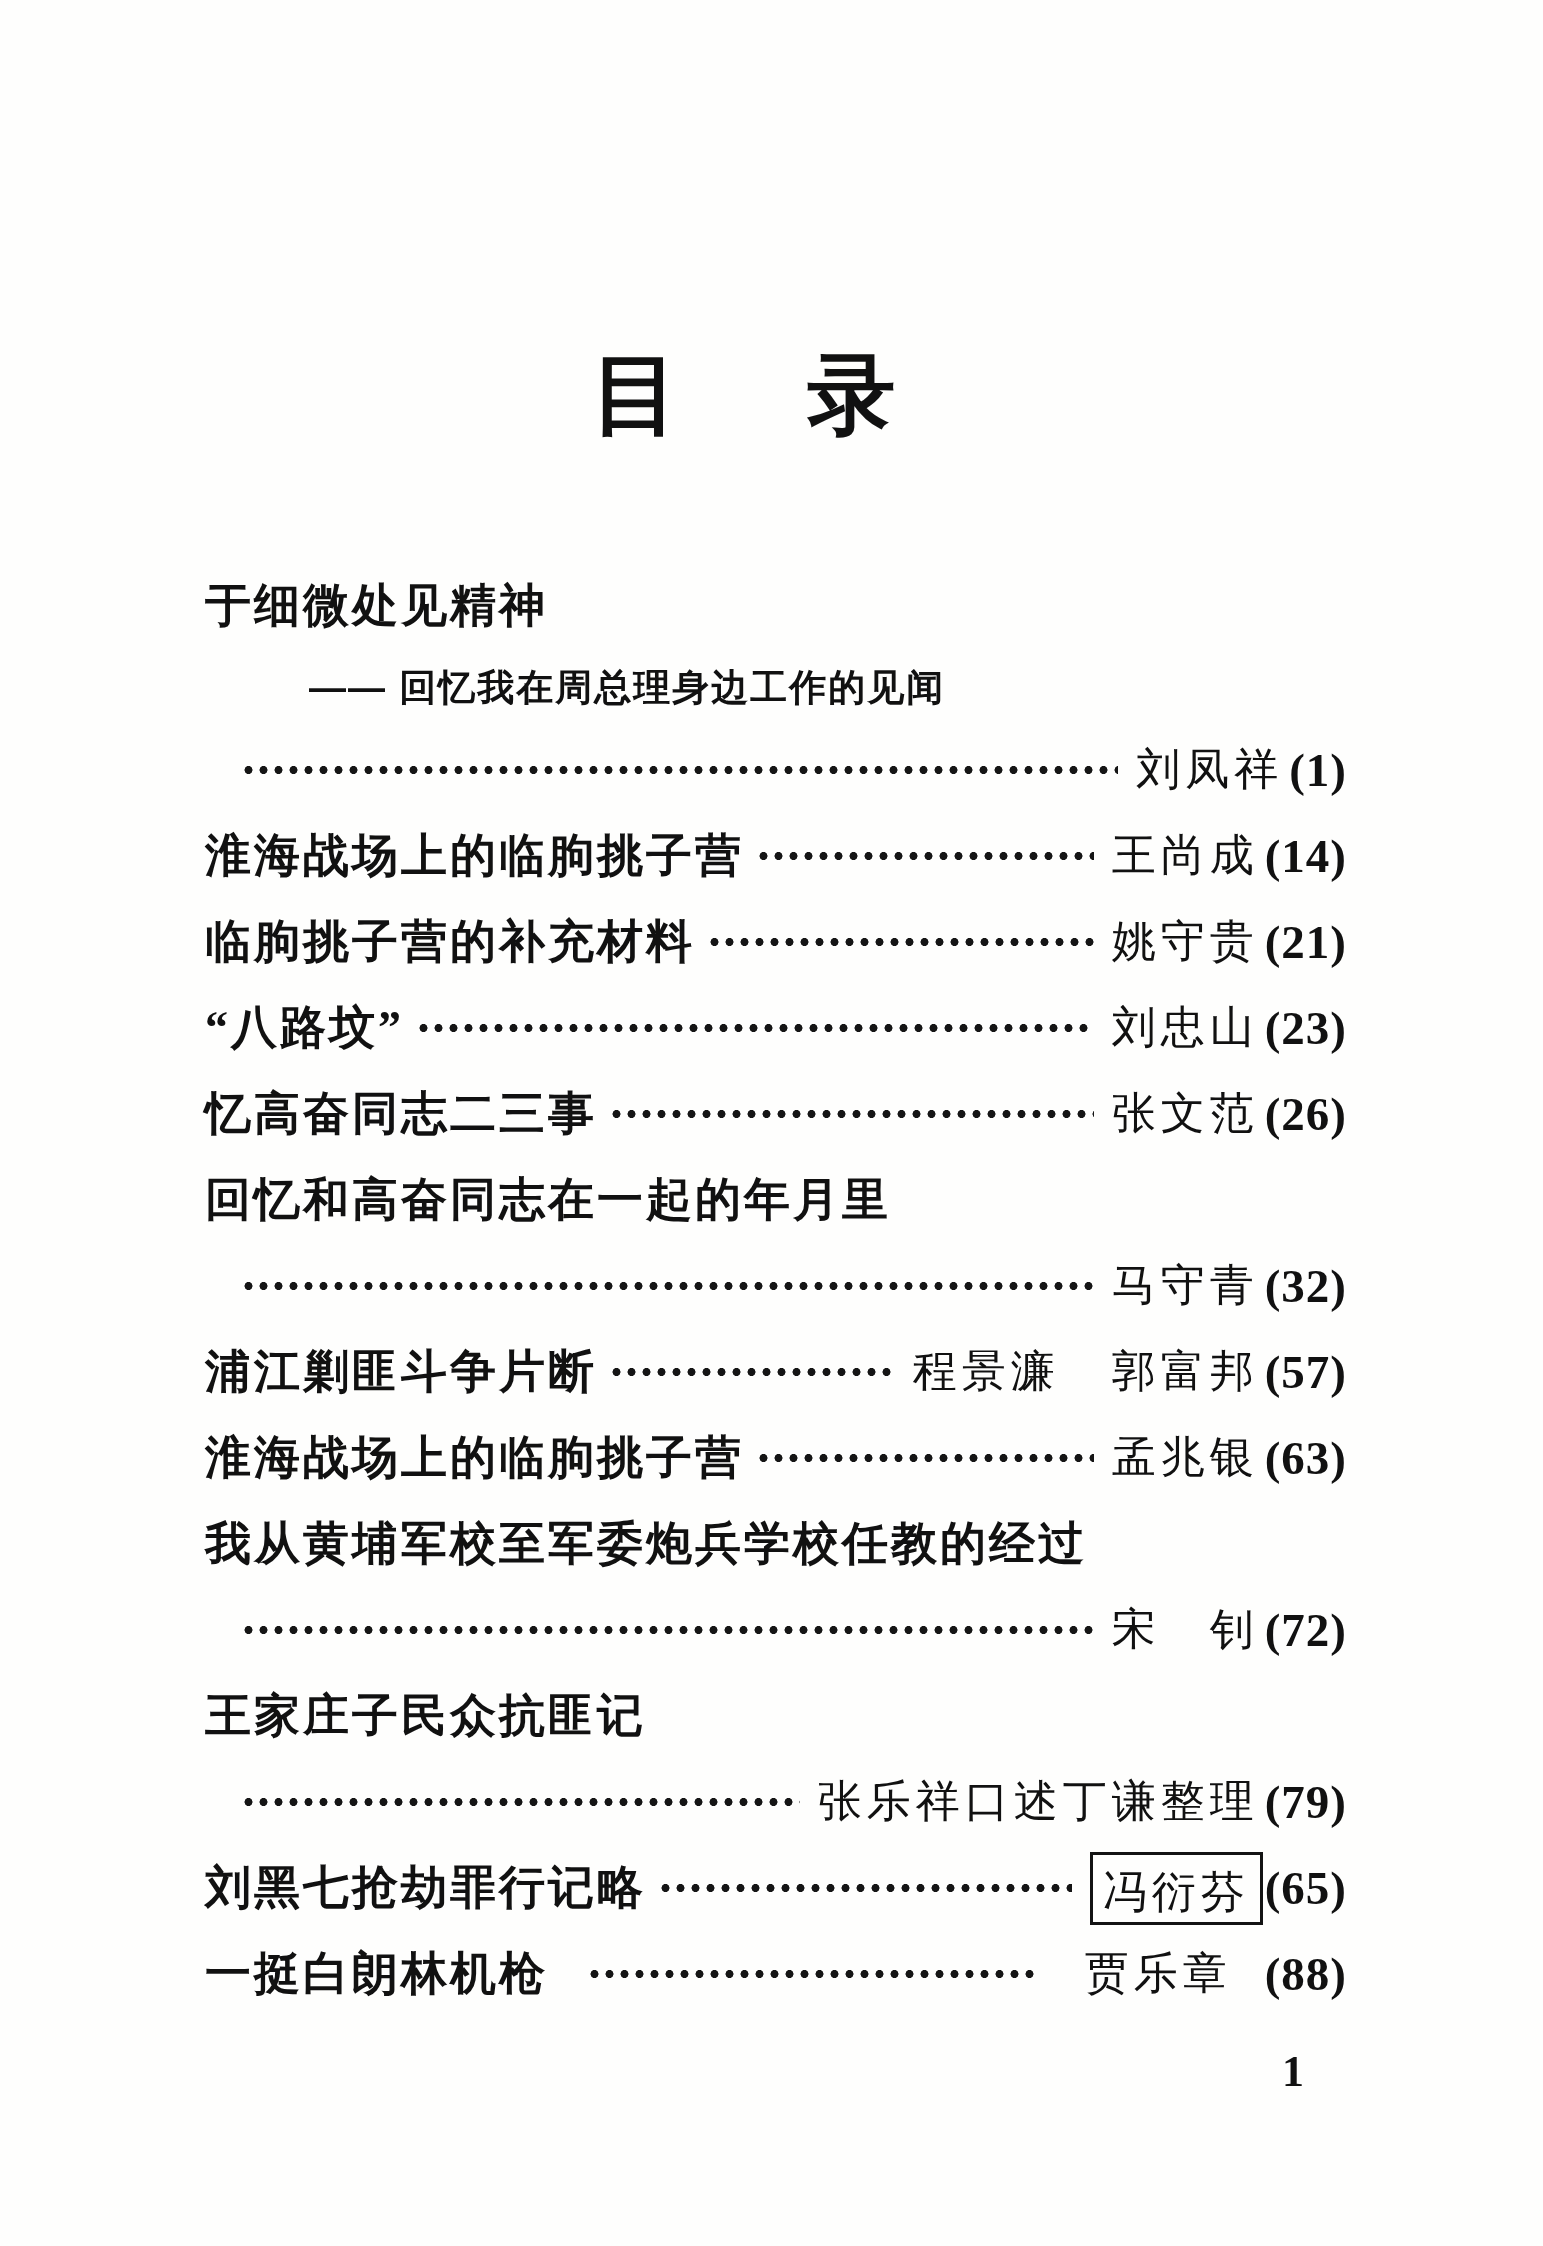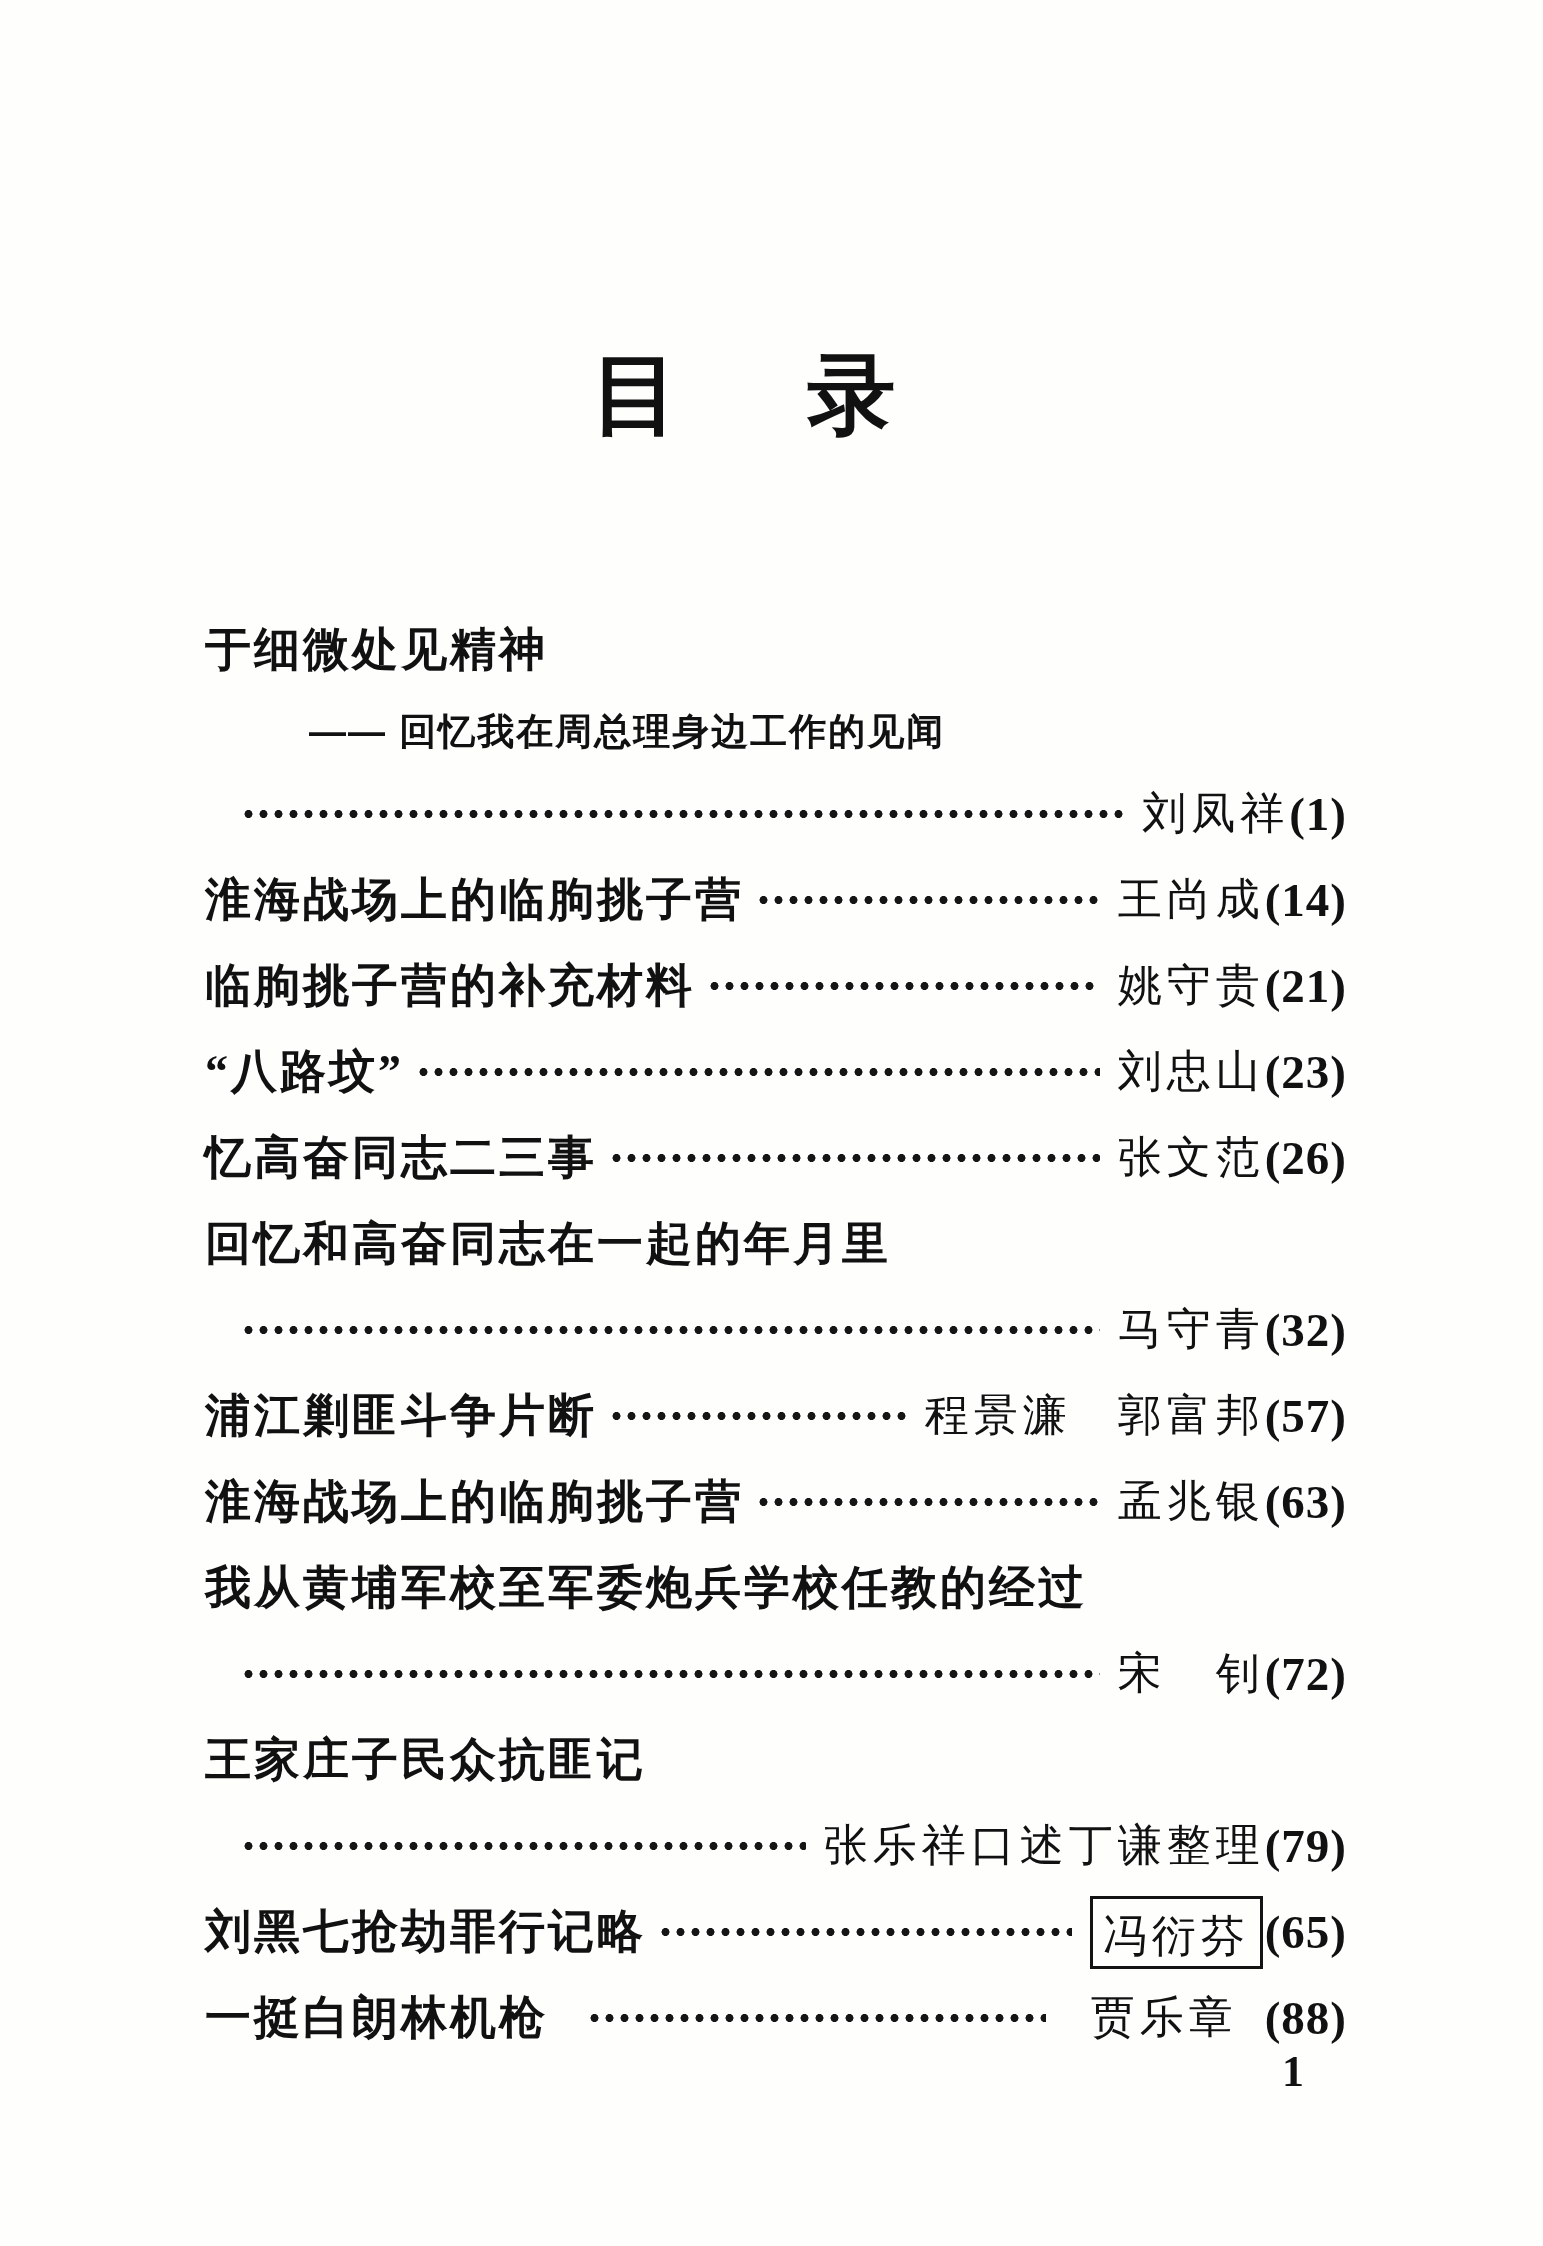--- a/index.html
+++ b/index.html
@@ -11,42 +11,42 @@
     font-family:"Liberation Serif","DejaVu Serif",serif;
     color:#111;
     overflow:hidden;
   }
   .title-row{
     position:absolute;top:352px;left:0;width:100%;
     display:flex;justify-content:center;gap:128px;
     transform:translateX(-28px);
     font-size:88px;font-weight:700;line-height:1;
   }
-  .toc{position:absolute;left:205px;top:624px;width:1142px;}
+  .toc{position:absolute;left:205px;top:580px;width:1142px;}
   .row{
     display:flex;align-items:center;
     height:52px;margin-bottom:34px;
     font-size:46px;line-height:52px;white-space:nowrap;
   }
   .row .t{letter-spacing:3px;font-weight:600;}
   .row.sub{
     height:44px;font-size:37px;line-height:44px;
     font-family:"Liberation Sans","DejaVu Sans",sans-serif;
     font-weight:700;padding-left:104px;margin-top:8px;letter-spacing:2px;align-items:center;
   }
   .row.leader-row{padding-left:24px;}
   .dots{
     flex:1 1 auto;height:46px;align-self:center;
     margin:0 18px 0 12px;
     background-image:radial-gradient(circle,#151515 3.7px,rgba(0,0,0,0) 4.3px);
     background-size:15px 46px;
     background-repeat:repeat-x;
     background-position:0 50%;
   }
-  .author{font-size:44px;letter-spacing:5px;margin-right:0;font-weight:500;}
+  .author{font-size:44px;letter-spacing:5px;margin-right:6px;font-weight:500;}
   .author + .author{margin-left:46px;}
   .author.boxed{border:3px solid #131313;padding:12px 10px 3px 10px;margin-right:2px;}
   .pageno{font-size:47px;letter-spacing:1px;font-weight:600;}
   .row.gap-top{margin-top:16px;gap:27px;}
   .folio{position:absolute;top:2046px;left:1282px;font-size:44px;font-weight:600;}
 </style>
 </head>
 <body>
 
 <div class="page">

